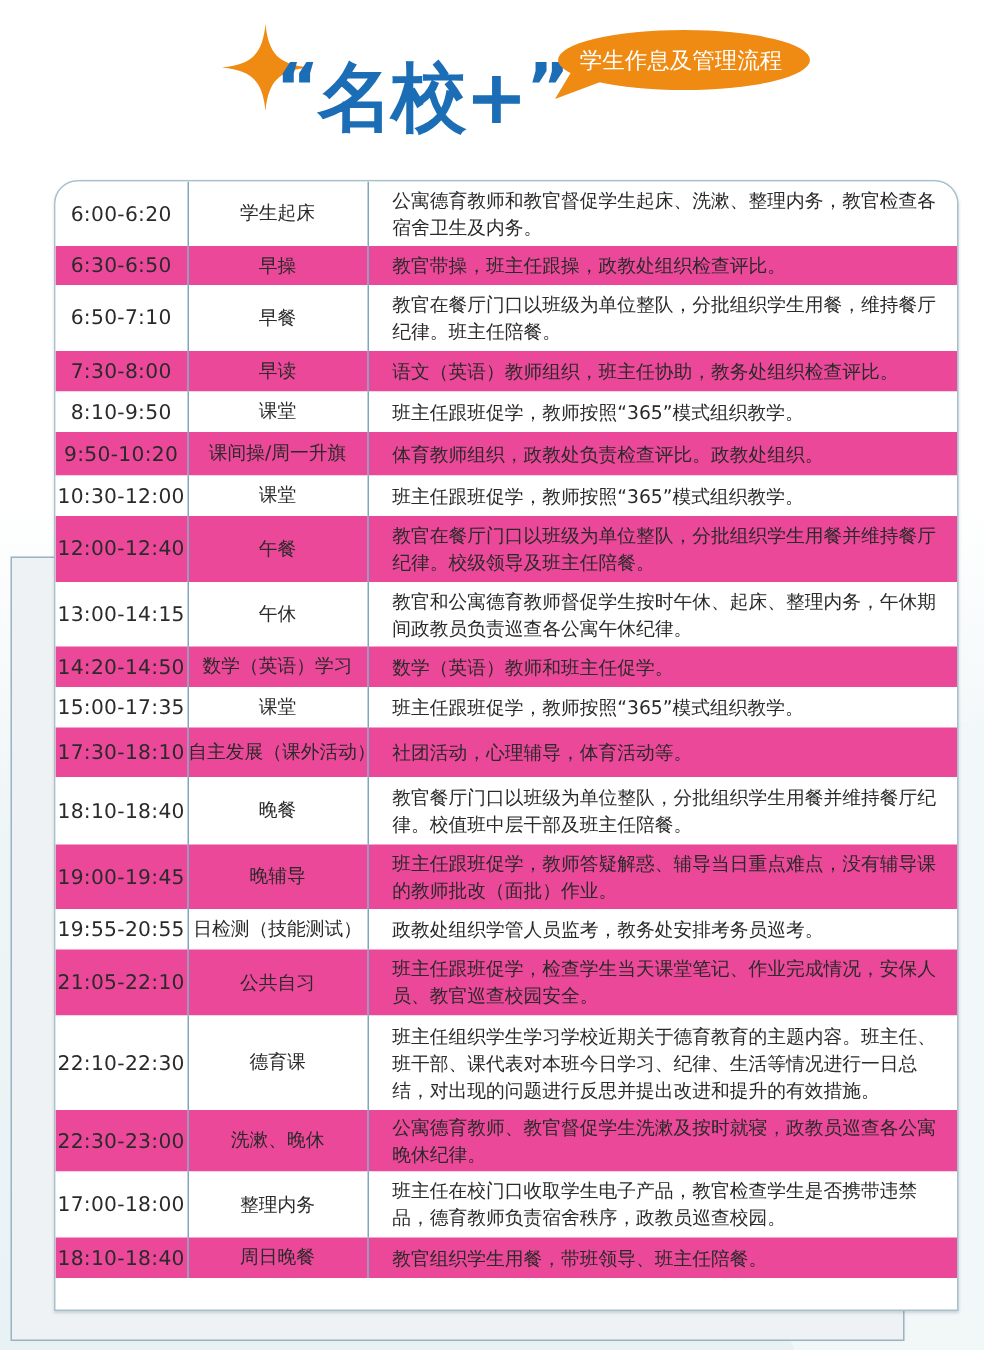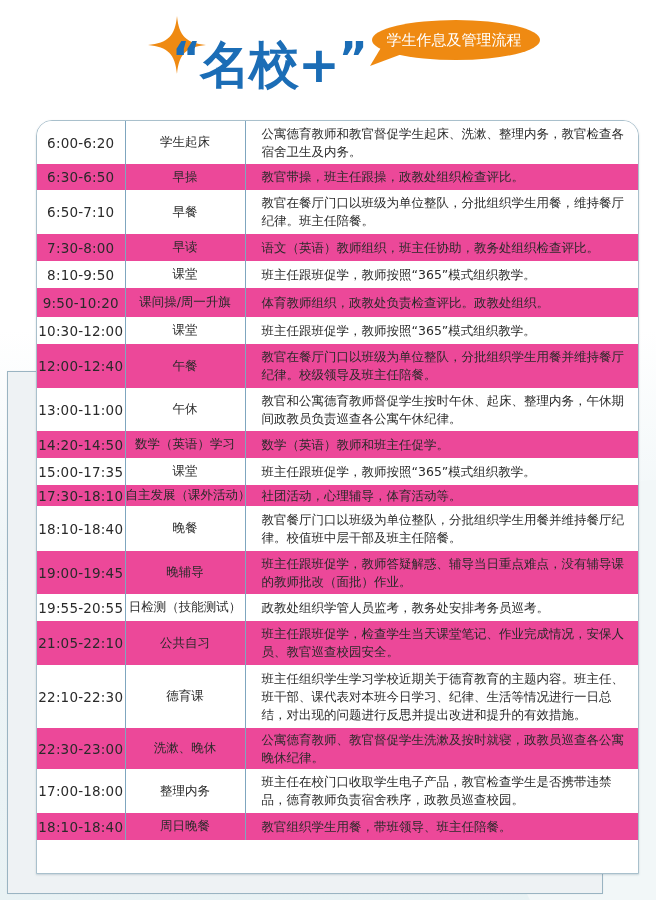--- a/index.html
+++ b/index.html
@@ -18,21 +18,21 @@
   }
   .back-panel {
     position:absolute; left:7px; top:371px; width:594px; height:521px;
     border:1px solid #9ab4c2; background:#eef2f4;
     box-shadow:0 0 2px rgba(0,0,0,0.05);
   }
   .star {
     position:absolute; left:148px; top:16px; width:58px; height:58px;
   }
   .title {
-    position:absolute; left:172px; top:30px; height:70px;
+    position:absolute; left:184px; top:30px; height:70px;
     font-family:"DejaVu Sans", sans-serif; font-weight:bold;
     color:#1b6db6; font-size:50px; letter-spacing:-1px; line-height:70px;
     white-space:nowrap;
   }
   .title .q { font-size:44px; vertical-align:top; position:relative; top:-6px; }
   .bubble {
     position:absolute; left:368px; top:20px; width:172px; height:46px;
   }
   .bubble svg { position:absolute; left:0; top:0; }
   .bubble-text {
@@ -125,35 +125,35 @@
           <td class="time">10:30-12:00</td>
           <td class="act">课堂</td>
           <td class="desc">班主任跟班促学，教师按照“365”模式组织教学。</td>
         </tr>
         <tr class="alt" style="height: 44px;">
           <td class="time">12:00-12:40</td>
           <td class="act">午餐</td>
           <td class="desc">教官在餐厅门口以班级为单位整队，分批组织学生用餐并维持餐厅纪律。校级领导及班主任陪餐。</td>
         </tr>
         <tr class="plain" style="height: 43px;">
-          <td class="time">13:00-11:00</td>
+          <td class="time">13:00-14:15</td>
           <td class="act">午休</td>
           <td class="desc">教官和公寓德育教师督促学生按时午休、起床、整理内务，午休期间政教员负责巡查各公寓午休纪律。</td>
         </tr>
         <tr class="alt" style="height: 27px;">
           <td class="time">14:20-14:50</td>
           <td class="act">数学（英语）学习</td>
           <td class="desc">数学（英语）教师和班主任促学。</td>
         </tr>
         <tr class="plain" style="height: 27px;">
           <td class="time">15:00-17:35</td>
           <td class="act">课堂</td>
           <td class="desc">班主任跟班促学，教师按照“365”模式组织教学。</td>
         </tr>
-        <tr class="alt" style="height: 21px;">
+        <tr class="alt" style="height: 33px;">
           <td class="time">17:30-18:10</td>
           <td class="act">自主发展（课外活动）</td>
           <td class="desc">社团活动，心理辅导，体育活动等。</td>
         </tr>
         <tr class="plain" style="height: 45px;">
           <td class="time">18:10-18:40</td>
           <td class="act">晚餐</td>
           <td class="desc">教官餐厅门口以班级为单位整队，分批组织学生用餐并维持餐厅纪律。校值班中层干部及班主任陪餐。</td>
         </tr>
         <tr class="alt" style="height: 43px;">

